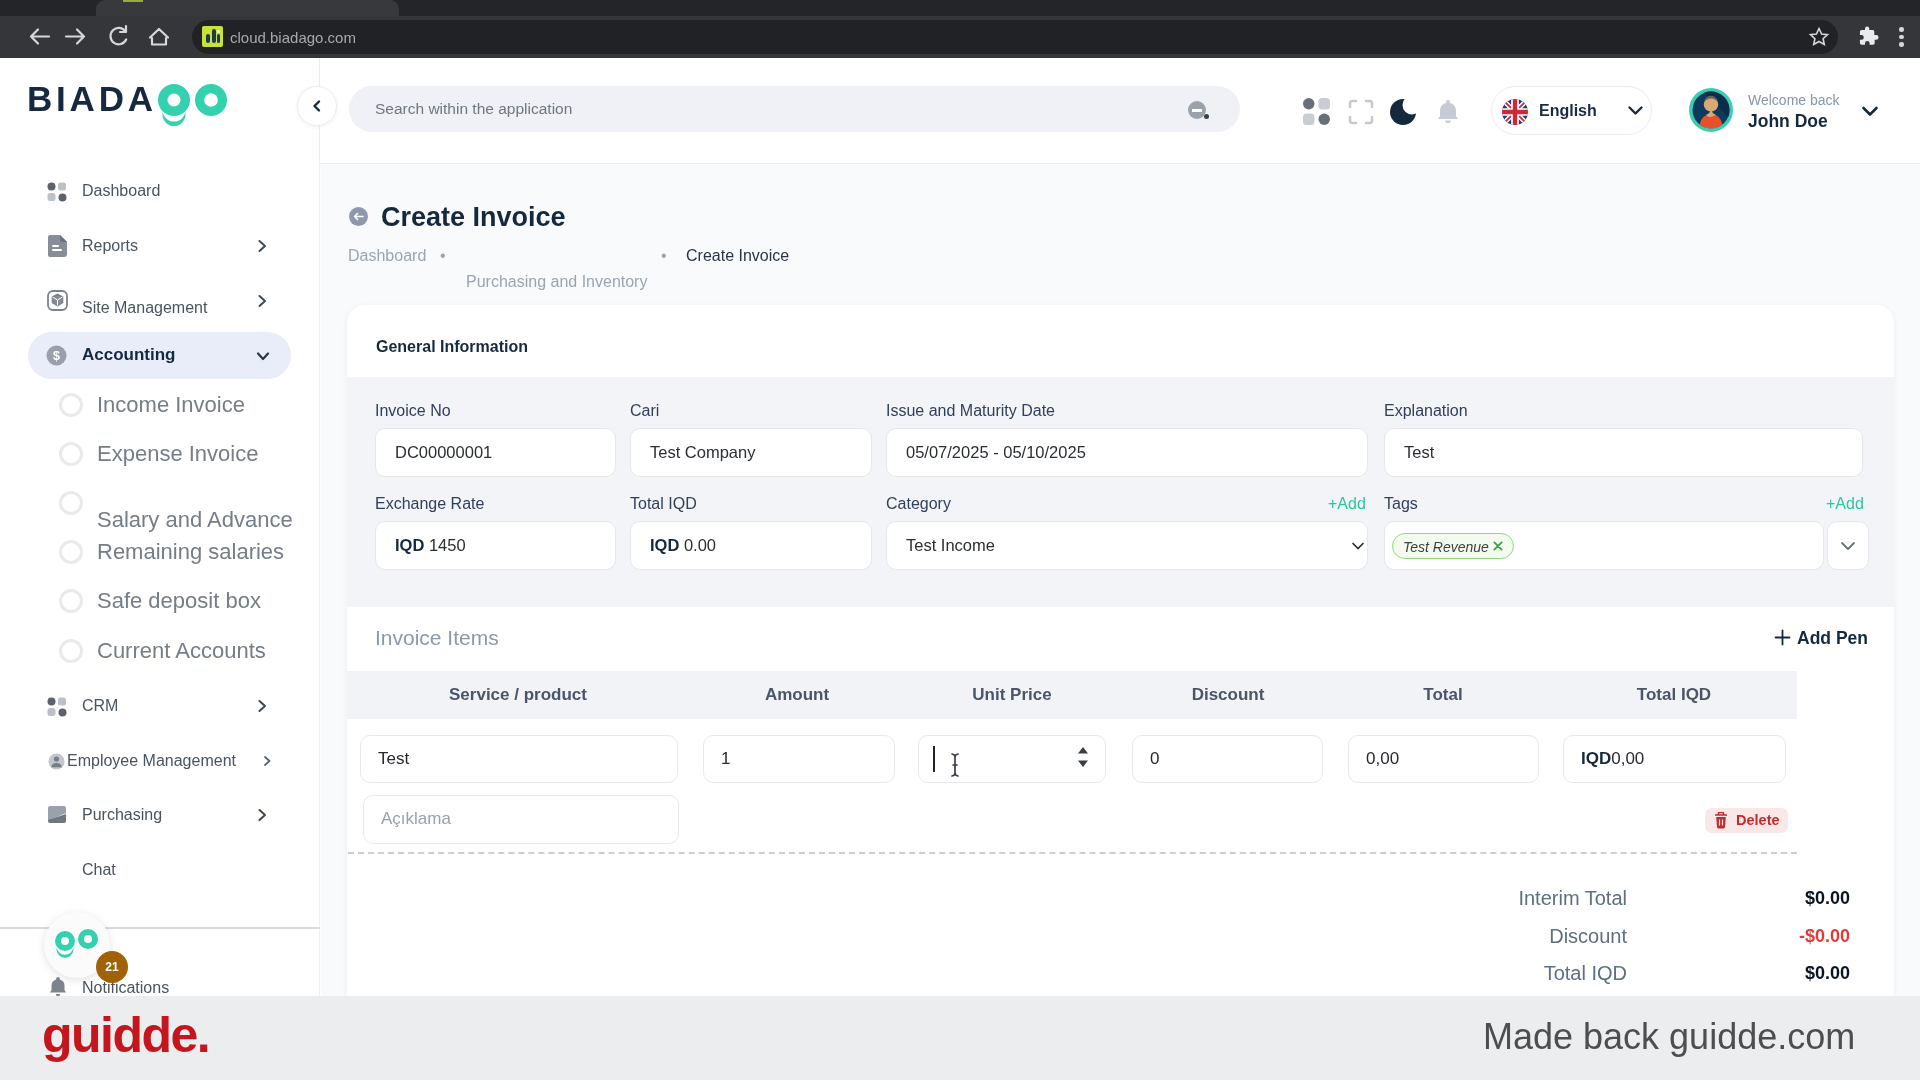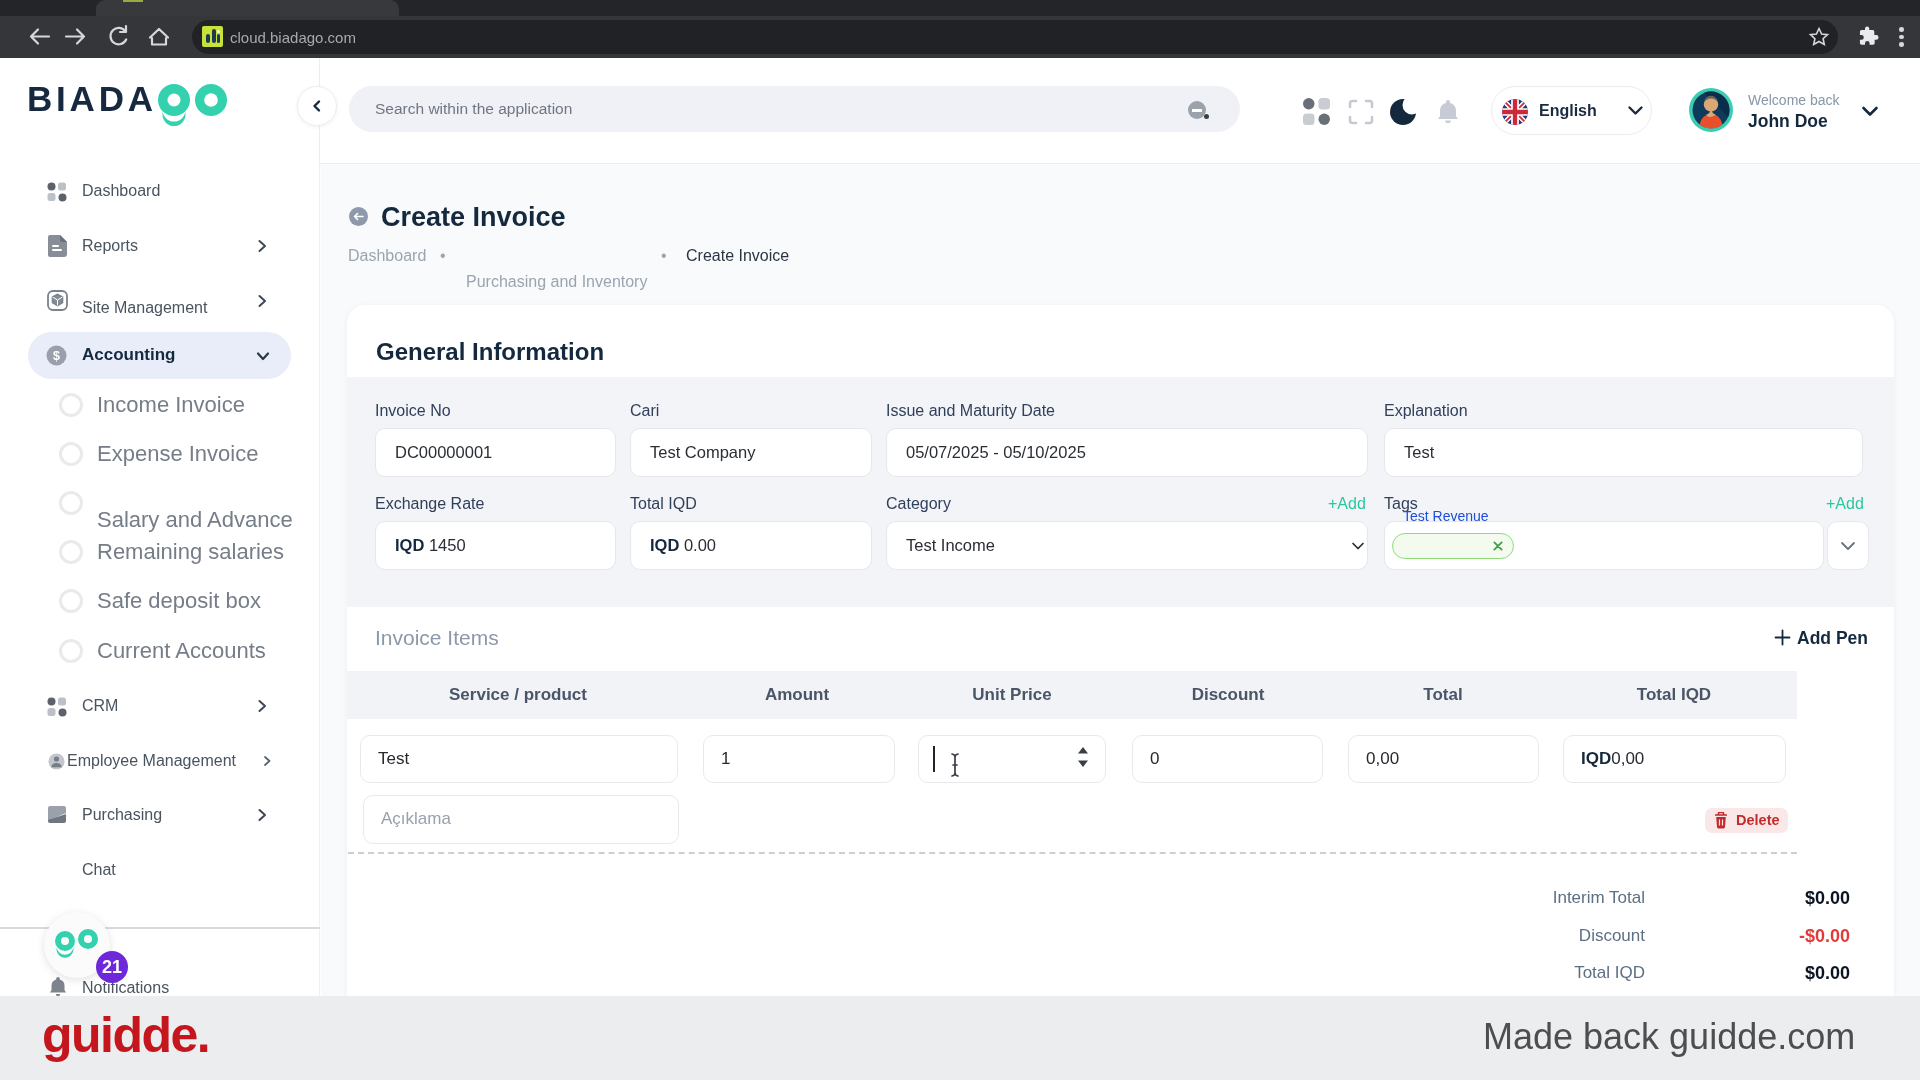--- a/index.html
+++ b/index.html
@@ -34,21 +34,21 @@
   #mainbg { left:321px; top:164px; width:1599px; height:832px; background:#F9FAFB; }
   #card { left:347px; top:305px; width:1547px; height:691px; background:#fff; border-radius:18px 18px 0 0; box-shadow:0 1px 6px rgba(30,40,60,0.05); }
   #grayband { left:347px; top:377px; width:1547px; height:230px; background:#F2F4F8; }
   .flabel { position:absolute; font-size:16px; font-weight:500; color:#31405A; transform:translateY(-50%); }
   .finput { position:absolute; height:49px; background:#fff; border:1px solid #E5E7EB; border-radius:10px; font-size:16.5px; color:#2A2E35; line-height:47px; padding-left:19px; white-space:nowrap; }
   .addlink { position:absolute; font-size:16px; font-weight:500; color:#2BC79F; transform:translateY(-50%); }
   #tablehead { left:347px; top:671px; width:1450px; height:48px; background:#F1F3F6; }
   .thc { position:absolute; top:695px; transform:translate(-50%,-50%); font-size:17px; font-weight:600; color:#4A5568; white-space:nowrap; }
   .tinput { position:absolute; top:735px; height:48px; background:#fff; border:1px solid #E7E9EC; border-radius:10px; font-size:17px; color:#26292E; line-height:46px; padding-left:17px; white-space:nowrap; }
   #dashsep { left:348px; top:852px; width:1449px; height:0; border-top:2px dashed #CBCFD4; }
-  .totlabel { position:absolute; right:275px; font-size:17px; color:#5D6F83; transform:translateY(-50%);margin-left:33px; }
+  .totlabel { position:absolute; right:293px; font-size:20px; color:#5D6F83; transform:translateY(-50%);margin-left:33px; }
   .totval { position:absolute; right:70px; font-size:18px; font-weight:700; color:#0B1423; transform:translateY(-50%); }
 
   
   #gbar { left:0; top:996px; width:1920px; height:84px; background:#ECEDEF; }
 </style>
 </head>
 <body>
 
   <div class="abs" id="tabstrip"></div>
   <div class="abs" id="activetab"></div>
@@ -174,21 +174,21 @@
 
   <div class="abs" style="left:0;top:927px;width:320px;height:2px;background:#D8DADC;"></div>
   <div class="abs" style="left:44px;top:912px;width:66px;height:66px;border-radius:50%;background:#FBFBFC;box-shadow:0 2px 8px rgba(0,0,0,0.12);"></div>
   <svg class="abs" style="left:54px;top:928px;" width="48" height="34" viewBox="0 0 48 34">
     <circle cx="11" cy="13" r="10" fill="#33D1AE"></circle>
     <circle cx="11" cy="13" r="4" fill="#FBFBFC"></circle>
     <path d="M2.6 19.5 A 8.5 8.5 0 0 0 19.4 19.5 L 19.4 22.5 A 8.5 8.5 0 0 1 2.6 22.5 Z" fill="#33D1AE"></path>
     <circle cx="34" cy="11" r="10" fill="#33D1AE"></circle>
     <circle cx="34" cy="11" r="4" fill="#FBFBFC"></circle>
   </svg>
-  <div class="abs" style="left:96px;top:951px;width:32px;height:32px;border-radius:50%;background:#6d28d9;color:#fff;font-size:18px;font-weight:700;text-align:center;line-height:32px;">21</div>
+  <div class="abs" style="left:96px;top:951px;width:32px;height:32px;border-radius:50%;background:#a16207;color:#fff;font-size:12px;font-weight:700;text-align:center;line-height:32px;">21</div>
 
   <div class="abs" id="appheader"></div>
   <div class="abs" id="collapsebtn"></div>
   <svg class="abs" style="left:311px;top:99px;z-index:6;" width="12" height="14" viewBox="0 0 12 14" fill="none" stroke="#16293E" stroke-width="2.4" stroke-linecap="round" stroke-linejoin="round">
     <path d="M8 2.5 L3.5 7 L8 11.5"></path>
   </svg>
   <div class="abs" id="searchpill"></div>
   <div class="abs" style="left:375px;top:100px;font-size:15.5px;color:#6F7682;">Search within the application</div>
   <div class="abs" style="left:1188px;top:101px;width:18px;height:18px;border-radius:50%;background:#9CA2AB;"></div>
   <div class="abs" style="left:1192px;top:109px;width:10px;height:2.5px;background:#fff;"></div>
@@ -262,21 +262,21 @@
     <path d="M10 4.5 H1.5 M4.5 1.5 L1.5 4.5 L4.5 7.5"></path>
   </svg>
   <div class="abs" style="left:381px;top:202px;font-size:27px;font-weight:700;color:#15293E;">Create Invoice</div>
   <div class="abs" style="left:348px;top:247px;font-size:16px;color:#9AA5B1;">Dashboard</div>
   <div class="abs" style="left:440px;top:247px;font-size:16px;color:#9AA5B1;">•</div>
   <div class="abs" style="left:466px;top:247px;font-size:16px;color:#9AA5B1;margin-top:26px;">Purchasing and Inventory</div>
   <div class="abs" style="left:661px;top:247px;font-size:16px;color:#9AA5B1;">•</div>
   <div class="abs" style="left:686px;top:247px;font-size:16px;color:#2A3644;">Create Invoice</div>
 
   <div class="abs" id="card"></div>
-  <div class="abs" style="left:376px;top:338px;font-size:24px;font-weight:700;color:#15293E;">General Information</div>
+  <div class="abs" style="left:376px;top:338px;font-size:16px;font-weight:700;color:#15293E;">General Information</div>
   <div class="abs" id="grayband"></div>
 
   <div class="flabel" style="left:375px;top:411px;">Invoice No</div>
   <div class="flabel" style="left:630px;top:411px;">Cari</div>
   <div class="flabel" style="left:886px;top:411px;">Issue and Maturity Date</div>
   <div class="flabel" style="left:1384px;top:411px;">Explanation</div>
   <div class="finput" style="left:375px;top:428px;width:241px;">DC00000001</div>
   <div class="finput" style="left:630px;top:428px;width:242px;">Test Company</div>
   <div class="finput" style="left:886px;top:428px;width:482px;">05/07/2025 - 05/10/2025</div>
   <div class="finput" style="left:1384px;top:428px;width:479px;">Test</div>
@@ -293,21 +293,21 @@
   <div class="finput" style="left:886px;top:521px;width:482px;">Test Income</div>
   <svg class="abs" style="left:1351px;top:541px;" width="14" height="11" viewBox="0 0 14 11" fill="none" stroke="#2A2E35" stroke-width="1.7" stroke-linecap="round" stroke-linejoin="round">
     <path d="M2 2.5 L7 7.5 L12 2.5"></path>
   </svg>
   <div class="finput" style="left:1384px;top:521px;width:440px;"></div>
   <div class="finput" style="left:1827px;top:521px;width:42px;"></div>
   <svg class="abs" style="left:1840px;top:541px;" width="16" height="11" viewBox="0 0 16 11" fill="none" stroke="#6B7280" stroke-width="1.8" stroke-linecap="round" stroke-linejoin="round">
     <path d="M2 2 L8 8 L14 2"></path>
   </svg>
   <div class="abs" style="left:1392px;top:533px;width:122px;height:26px;border:1.5px solid #92DB7D;border-radius:13px;background:#F3FBEF;"></div>
-  <div class="abs" style="left:1403px;top:508px;font-size:14px;color:#1d4ed8;">Test Revenue</div>
+  <div class="abs" style="left:1403px;top:539px;font-size:14px;color:#404040;font-style:italic;">Test Revenue</div>
   <svg class="abs" style="left:1492px;top:540px;" width="12" height="12" viewBox="0 0 13 13" fill="none" stroke="#3F9D43" stroke-width="1.9" stroke-linecap="round">
     <path d="M2.5 2.5 L10.5 10.5 M10.5 2.5 L2.5 10.5"></path>
   </svg>
 
   <div class="abs" style="left:375px;top:626px;font-size:21px;color:#8C98A9;">Invoice Items</div>
   <svg class="abs" style="left:1774px;top:629px;" width="17" height="17" viewBox="0 0 17 17" fill="none" stroke="#15293E" stroke-width="1.8" stroke-linecap="round">
     <path d="M8.5 1.5 V15.5 M1.5 8.5 H15.5"></path>
   </svg>
   <div class="abs" style="left:1797px;top:628px;font-size:17.5px;font-weight:600;color:#15293E;">Add Pen</div>
 

